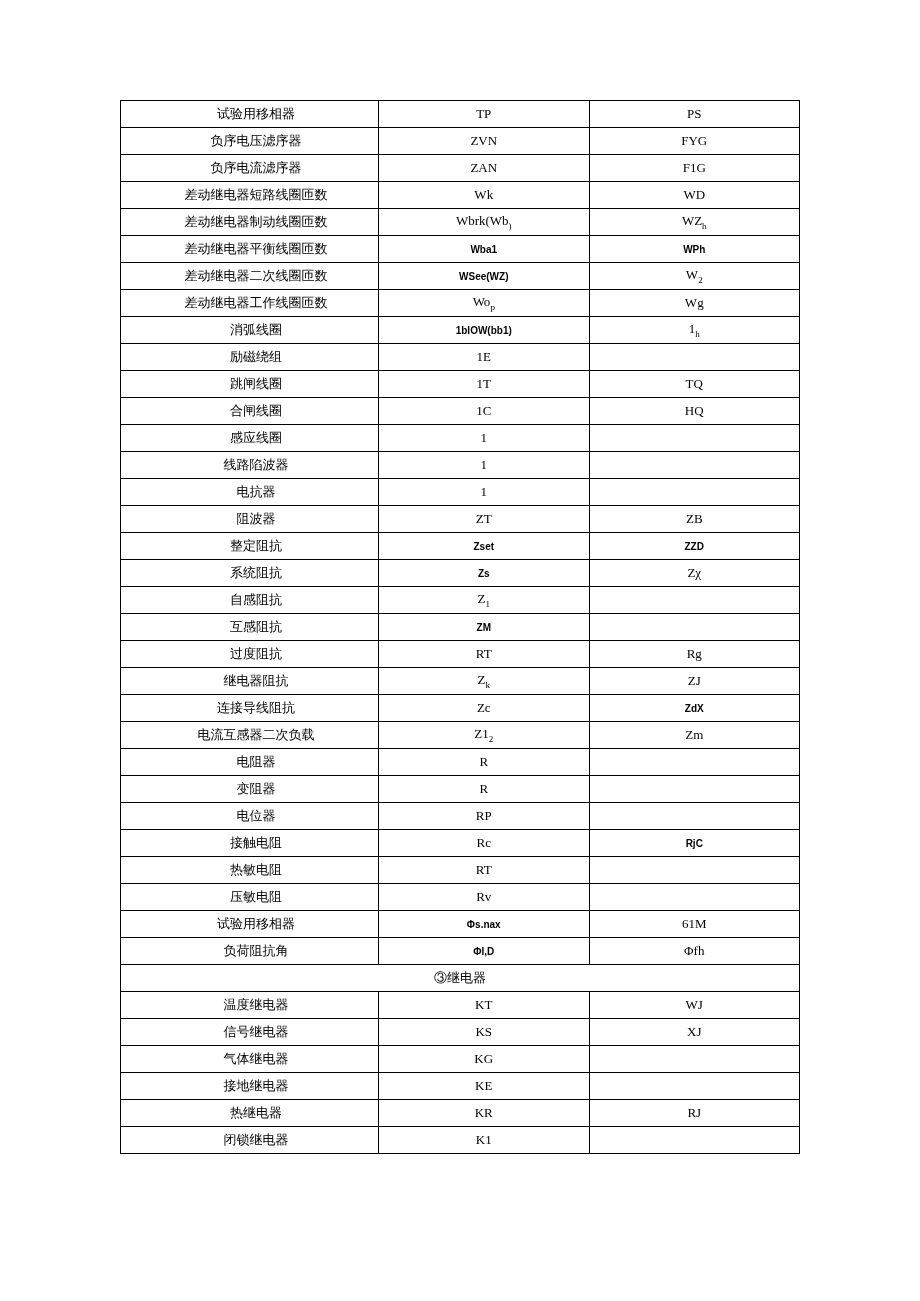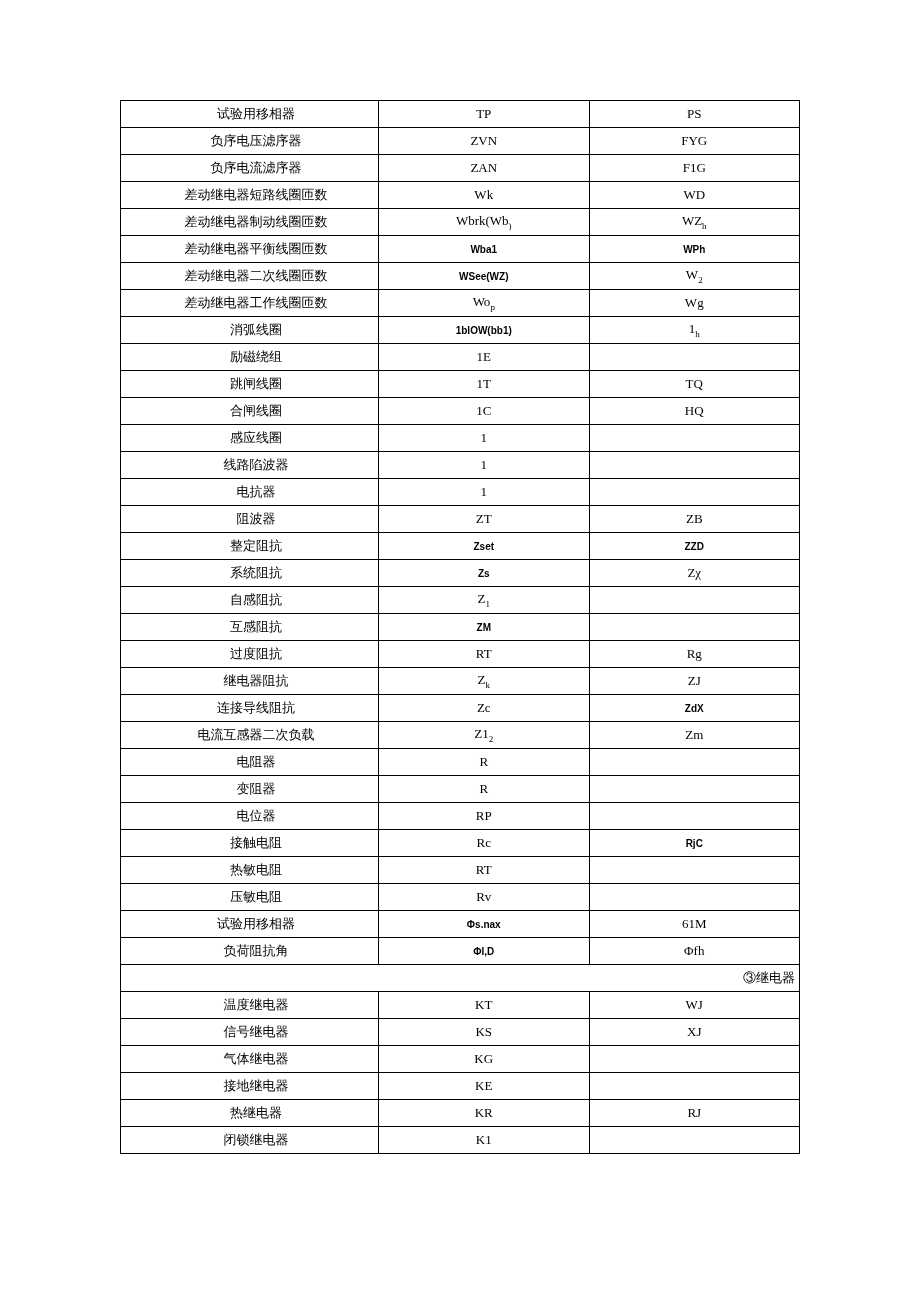--- a/index.html
+++ b/index.html
@@ -29,21 +29,21 @@
     padding: 1px 4px;
     line-height: 1.2;
     overflow: hidden;
   }
   td.col1 { width: 37%; padding-left: 17px; }
   td.col2 { width: 31.5%; }
   td.col3 { width: 31.5%; }
   .small { font-size: 10px; font-family: Arial, sans-serif; font-weight: bold; }
   .sub { font-size: 9px; vertical-align: sub; }
   .section-row td {
-    text-align: right;
+    text-align: center;
   }
 </style>
 </head>
 <body>
 
 <div class="page">
   <table>
     <tbody id="tbody1">
         <tr>
           <td class="col1">试验用移相器</td>

